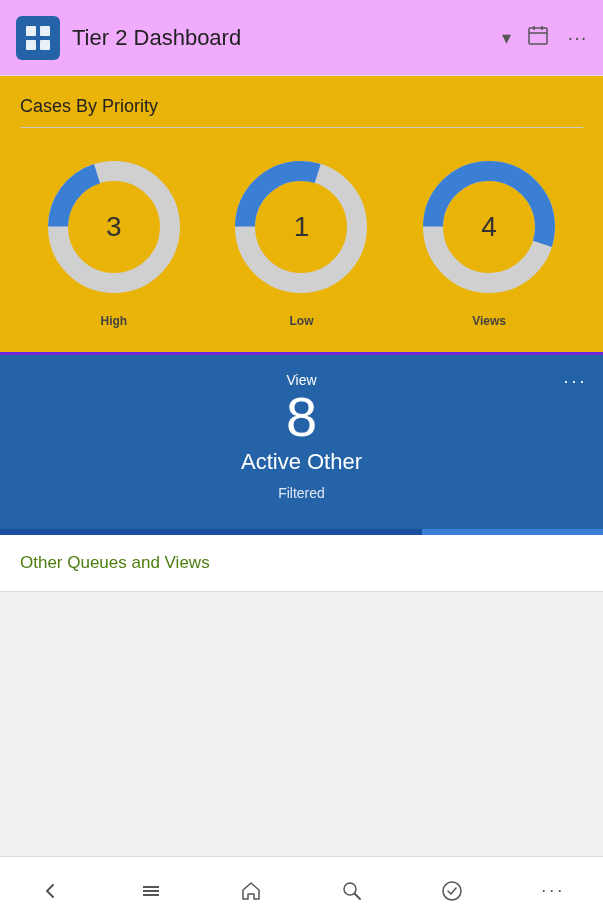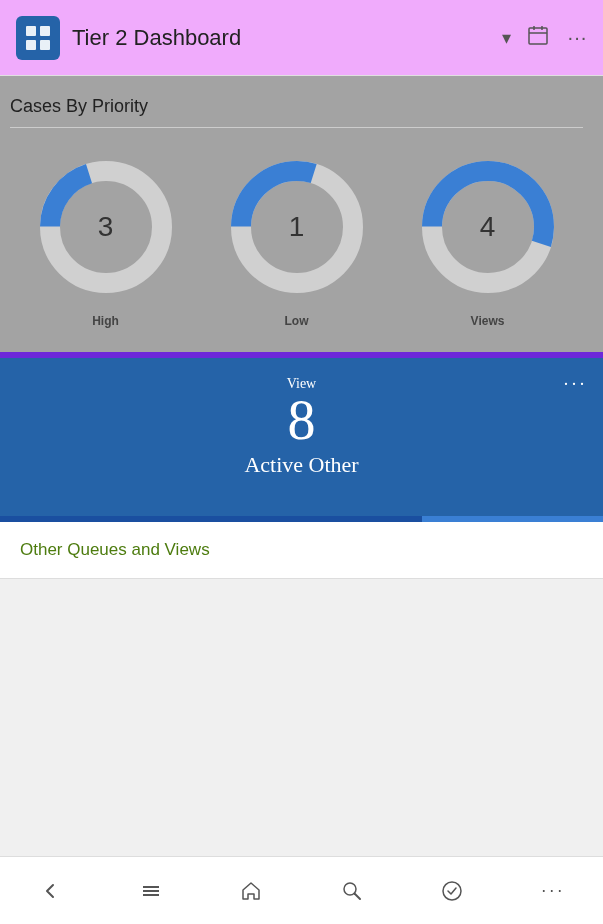--- a/index.html
+++ b/index.html
@@ -53,23 +53,23 @@
       gap: 18px;
     }
     .header-icon {
       font-size: 20px;
       color: #555;
       cursor: pointer;
     }
 
     
     .cases-section {
-      background: #a3a3a3;
-      padding: 20px 20px 24px 10px;
-      border-bottom: 6px solid #6d28d9;
+      background: #eab308;
+      padding: 20px 20px 24px 20px;
+      border-bottom: 3px solid #6d28d9;
     }
     .cases-title {
       font-size: 18px;
       font-weight: 500;
       color: #222;
       margin-bottom: 10px;
     }
     .cases-divider {
       border: none;
       border-top: 1px solid #ccc;
@@ -109,21 +109,20 @@
       font-weight: 300;
       color: #333;
     }
 
     
     .active-cases-section {
       background: #2563a8;
       padding: 16px 20px 28px 20px;
       text-align: center;
       position: relative;
-      font-family: Liberation Serif, serif;
     }
     .view-label {
       color: #fff;
       font-size: 14px;
       text-align: left;
       margin-bottom: 20px;
     }
     .view-more {
       position: absolute;
       top: 16px;
@@ -269,20 +268,21 @@
     </div>
 
   </div>
 </div>
 
 <div class="active-cases-section">
   <span class="view-label">View</span>
   <span class="view-more">···</span>
   <div class="active-count">8</div>
   <div class="active-title">Active Other</div>
+  <div class="filtered-label">Filtered</div>
 </div>
 
 <div class="progress-bar-container">
   <div class="progress-bar-fill"></div>
 </div>
 
 <div class="other-queues-section">
   <a class="other-queues-link" href="#">Other Queues and Views</a>
 </div>
 

